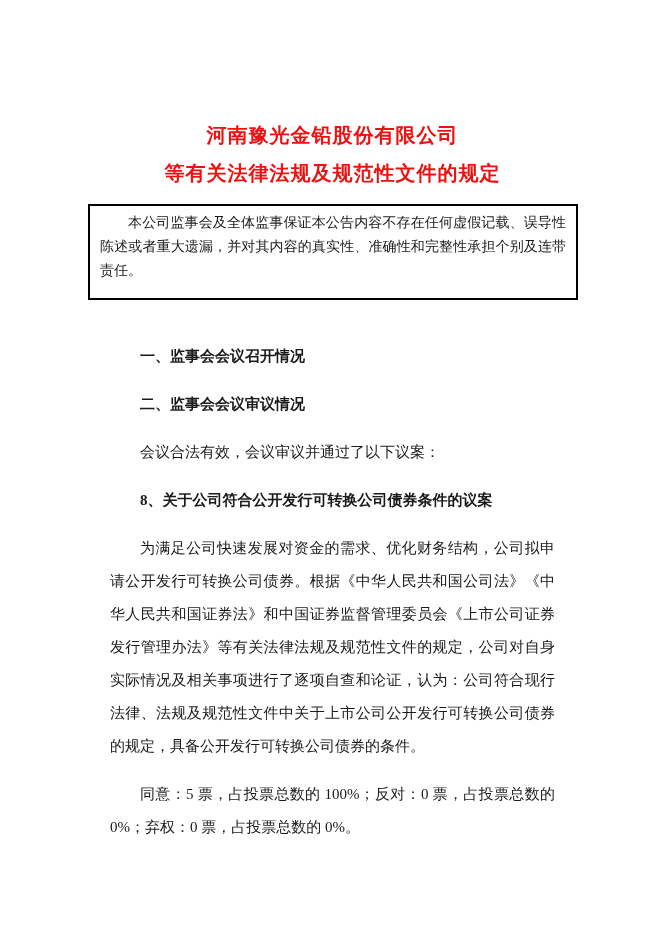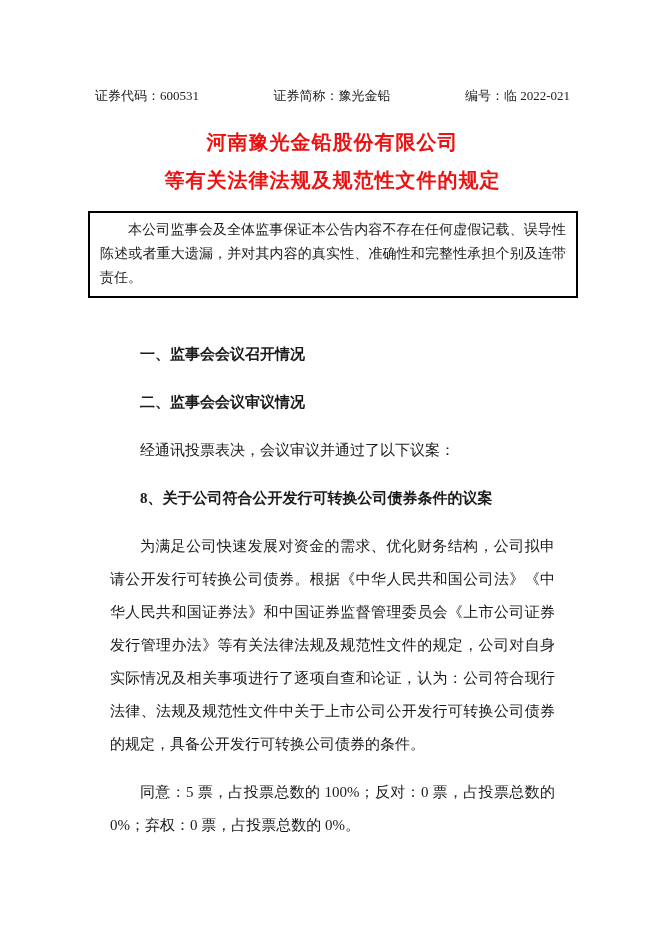--- a/index.html
+++ b/index.html
@@ -16,33 +16,33 @@
     padding:88px 92px 0 95px;
     box-sizing:border-box;
   }
   .header-row{
     display:flex;
     justify-content:space-between;
     font-size:13px;
     line-height:15px;
     white-space:nowrap;
   }
-  .title-block{margin-top:20px;}
+  .title-block{margin-top:28px;}
   .doc-title{
     text-align:center;
     color:#ee1111;
     font-weight:bold;
     font-size:20px;
     line-height:38px;
     letter-spacing:1px;
   }
   .disclaimer-box{
     margin:12px -8px 11px -7px;
     border:2px solid #000000;
-    padding:5px 10px 6px 10px;
+    padding:5px 10px 15px 10px;
     box-sizing:border-box;
   }
   .disclaimer-text{
     font-size:14px;
     line-height:24px;
     text-indent:2em;
     text-align:justify;
     margin:0;
   }
   .body-block{margin-top:40px;}
@@ -54,39 +54,34 @@
     text-align:justify;
   }
   .heading{font-weight:bold;}
 </style>
 </head>
 <body>
 
 <div class="page">
   <div class="doc">
 
-    <div class="header-row">
-      <span>证券代码：600531</span>
-      <span>证券简称：豫光金铅</span>
-      <span>编号：临 2022-021</span>
-    </div>
 
     <div class="title-block">
       <div class="doc-title">河南豫光金铅股份有限公司</div>
       <div class="doc-title">等有关法律法规及规范性文件的规定</div>
     </div>
 
     <div class="disclaimer-box">
       <p class="disclaimer-text">本公司监事会及全体监事保证本公告内容不存在任何虚假记载、误导性陈述或者重大遗漏，并对其内容的真实性、准确性和完整性承担个别及连带责任。</p>
     </div>
 
     <div class="body-block">
       <p class="heading">一、监事会会议召开情况</p>
       <p class="heading">二、监事会会议审议情况</p>
-      <p class="para">经通讯投票表决，会议审议并通过了以下议案：</p>
+      <p class="para">会议合法有效，会议审议并通过了以下议案：</p>
       <p class="heading">8、关于公司符合公开发行可转换公司债券条件的议案</p>
       <p class="para">为满足公司快速发展对资金的需求、优化财务结构，公司拟申请公开发行可转换公司债券。根据《中华人民共和国公司法》《中华人民共和国证券法》和中国证券监督管理委员会《上市公司证券发行管理办法》等有关法律法规及规范性文件的规定，公司对自身实际情况及相关事项进行了逐项自查和论证，认为：公司符合现行法律、法规及规范性文件中关于上市公司公开发行可转换公司债券的规定，具备公开发行可转换公司债券的条件。</p>
       <p class="para">同意：5 票，占投票总数的 100%；反对：0 票，占投票总数的 0%；弃权：0 票，占投票总数的 0%。</p>
 
     </div>
 
   </div>
 </div>
 
 </body></html>

